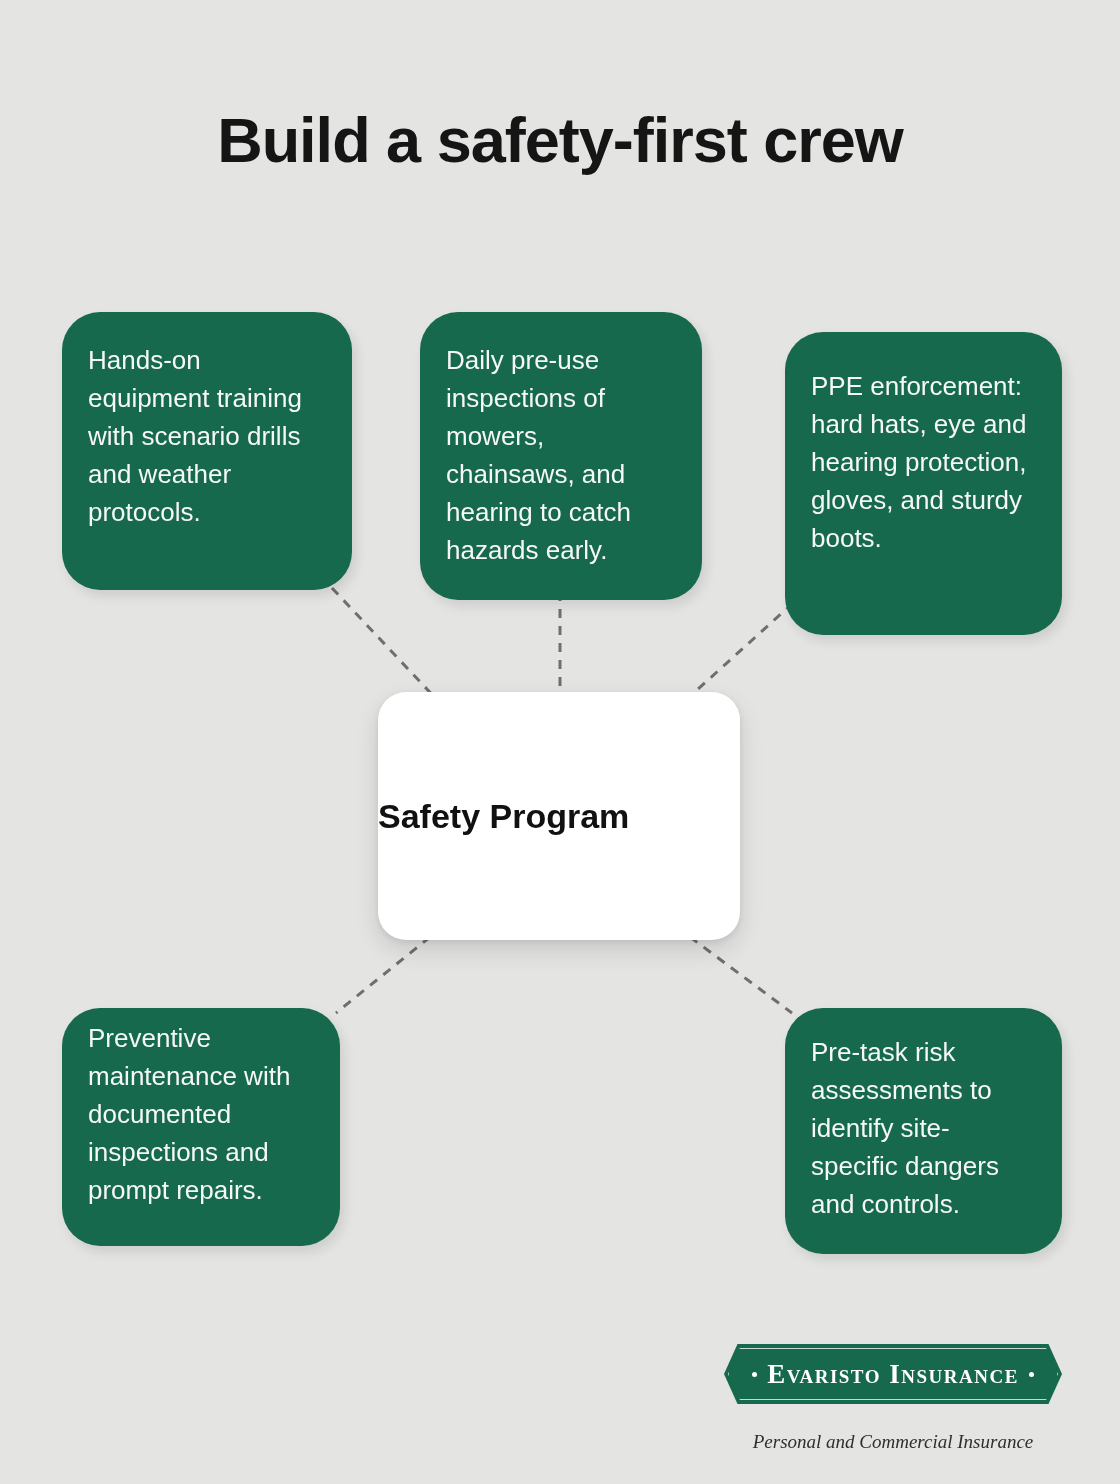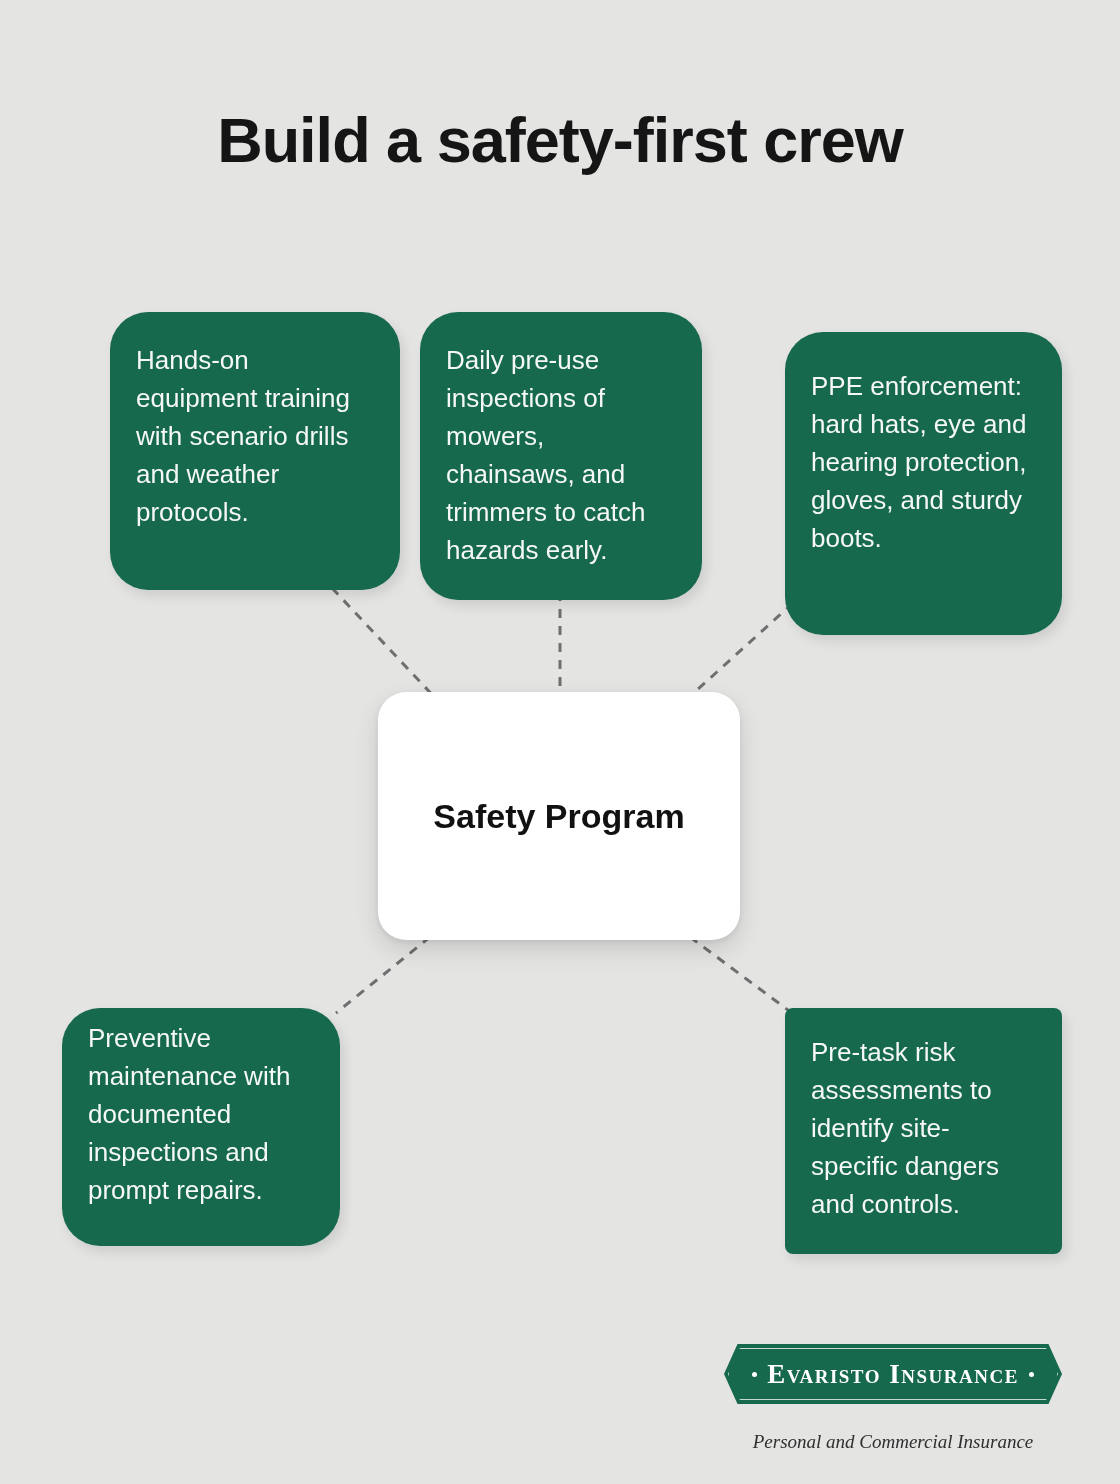--- a/index.html
+++ b/index.html
@@ -42,30 +42,30 @@
     box-sizing:border-box;
     padding:30px 26px;
     box-shadow:4px 6px 12px rgba(0,0,0,0.10);
   }
   .node p{
     margin:0;
     font-size:26px;
     line-height:1.46;
     font-weight:400;
   }
-  .node-tl{left:62px;top:312px;width:290px;min-height:278px;margin-left:48px;}
+  .node-tl{left:62px;top:312px;width:290px;min-height:278px;}
   .node-tc{left:420px;top:312px;width:282px;min-height:278px;}
   .node-tr{left:785px;top:332px;width:277px;min-height:303px;padding-top:36px;}
   .node-bl{left:62px;top:1008px;width:278px;min-height:238px;padding-top:12px;}
-  .node-br{left:785px;top:1008px;width:277px;min-height:238px;padding-top:26px;border-radius:8px;}
+  .node-br{left:785px;top:1008px;width:277px;min-height:238px;padding-top:26px;}
   .center-node{
     position:absolute;left:378px;top:692px;width:362px;height:248px;
     background:var(--center-bg);
     border-radius:28px;
-    display:flex;align-items:center;justify-content:center;
+    display:flex;align-items:center;justify-content:flex-start;
     box-shadow:0 10px 24px rgba(0,0,0,0.12),0 2px 6px rgba(0,0,0,0.08);
   }
   .center-node span{
     font-size:34px;font-weight:700;color:#111;
   }
   .logo{
     position:absolute;left:724px;top:1344px;width:338px;
   }
   .badge{
     position:relative;
@@ -117,21 +117,21 @@
     <line x1="793" y1="603" x2="686" y2="700"></line>
     <line x1="430" y1="937" x2="336" y2="1013"></line>
     <line x1="690" y1="937" x2="792" y2="1013"></line>
   </svg>
 
   <div class="node node-tl">
     <p>Hands-on equipment training with scenario drills and weather protocols.</p>
   </div>
 
   <div class="node node-tc">
-    <p>Daily pre-use inspections of mowers, chainsaws, and trimmers to catch hazards early.</p>
+    <p>Daily pre-use inspections of mowers, chainsaws, and hearing to catch hazards early.</p>
   </div>
 
   <div class="node node-tr">
     <p>PPE enforcement: hard hats, eye and hearing protection, gloves, and sturdy boots.</p>
   </div>
 
   <div class="node node-bl">
     <p>Preventive maintenance with documented inspections and prompt repairs.</p>
   </div>
 

